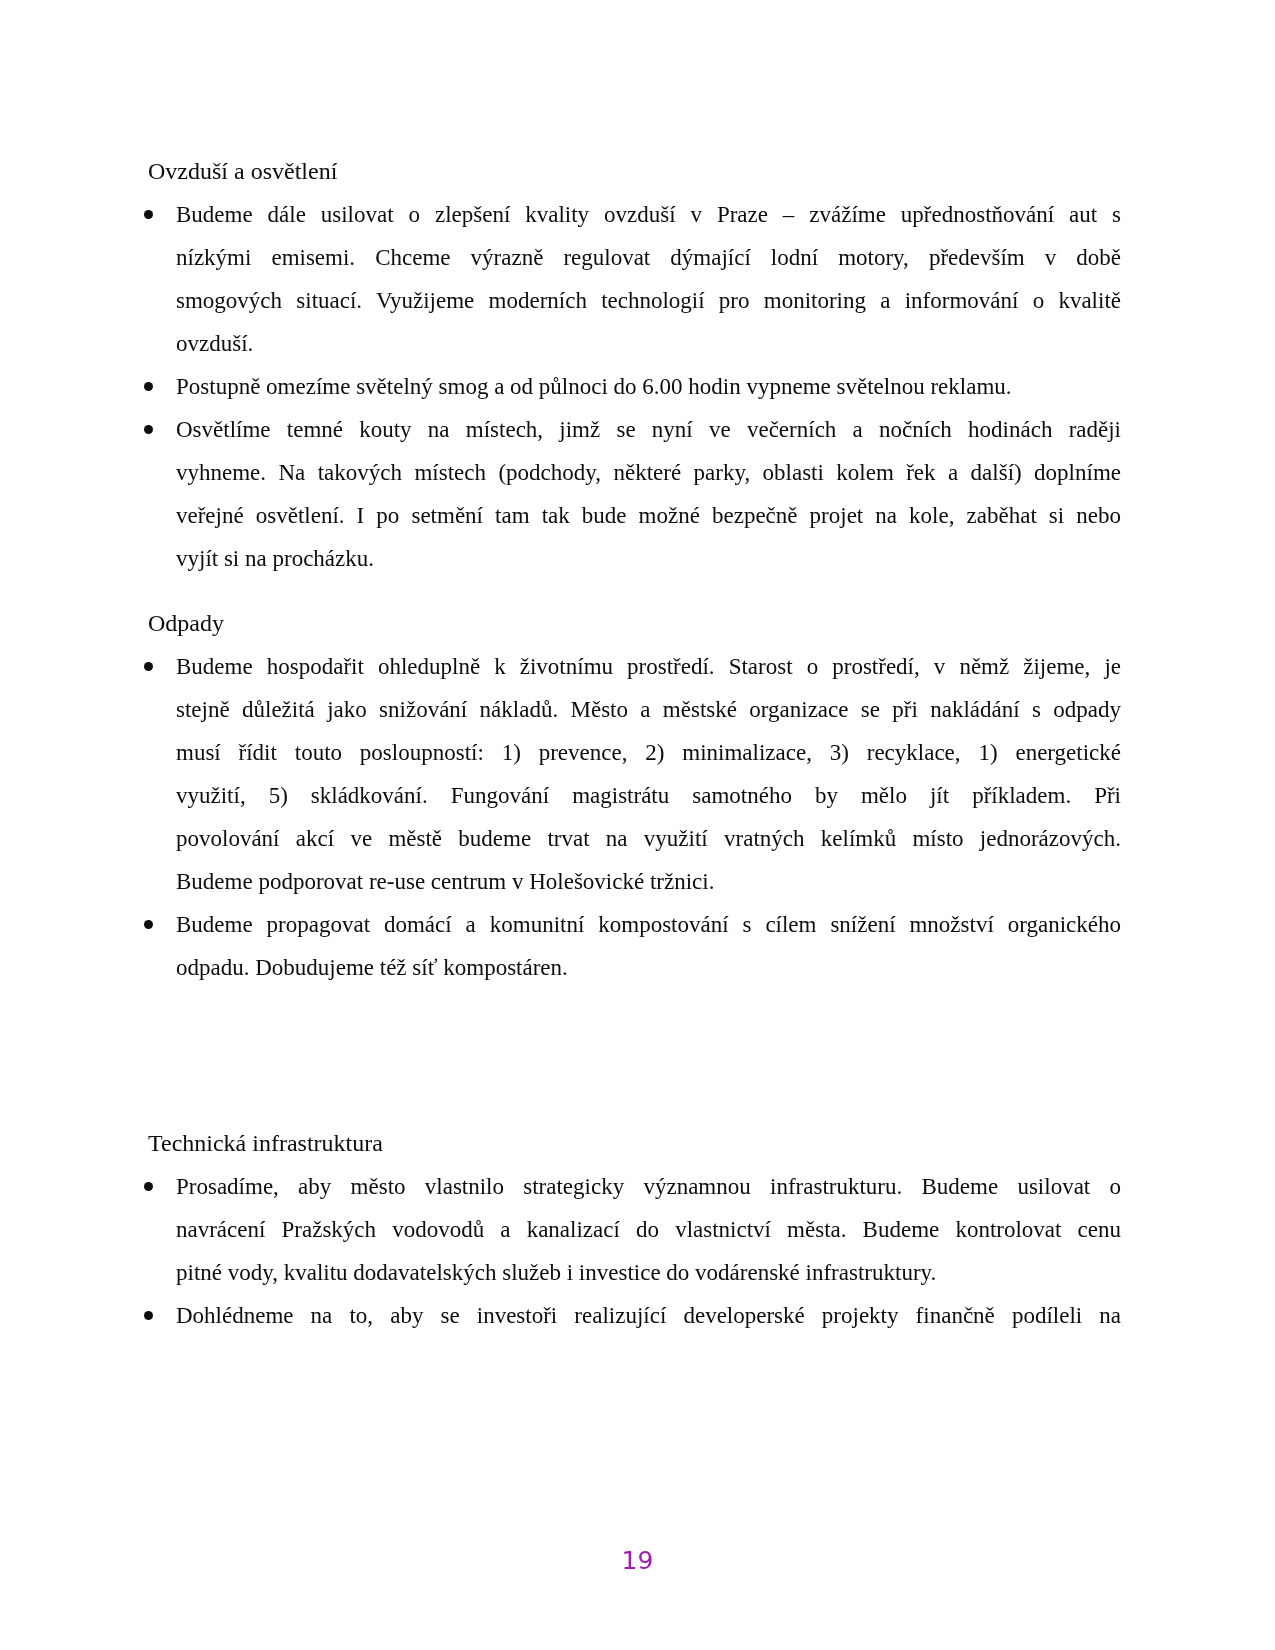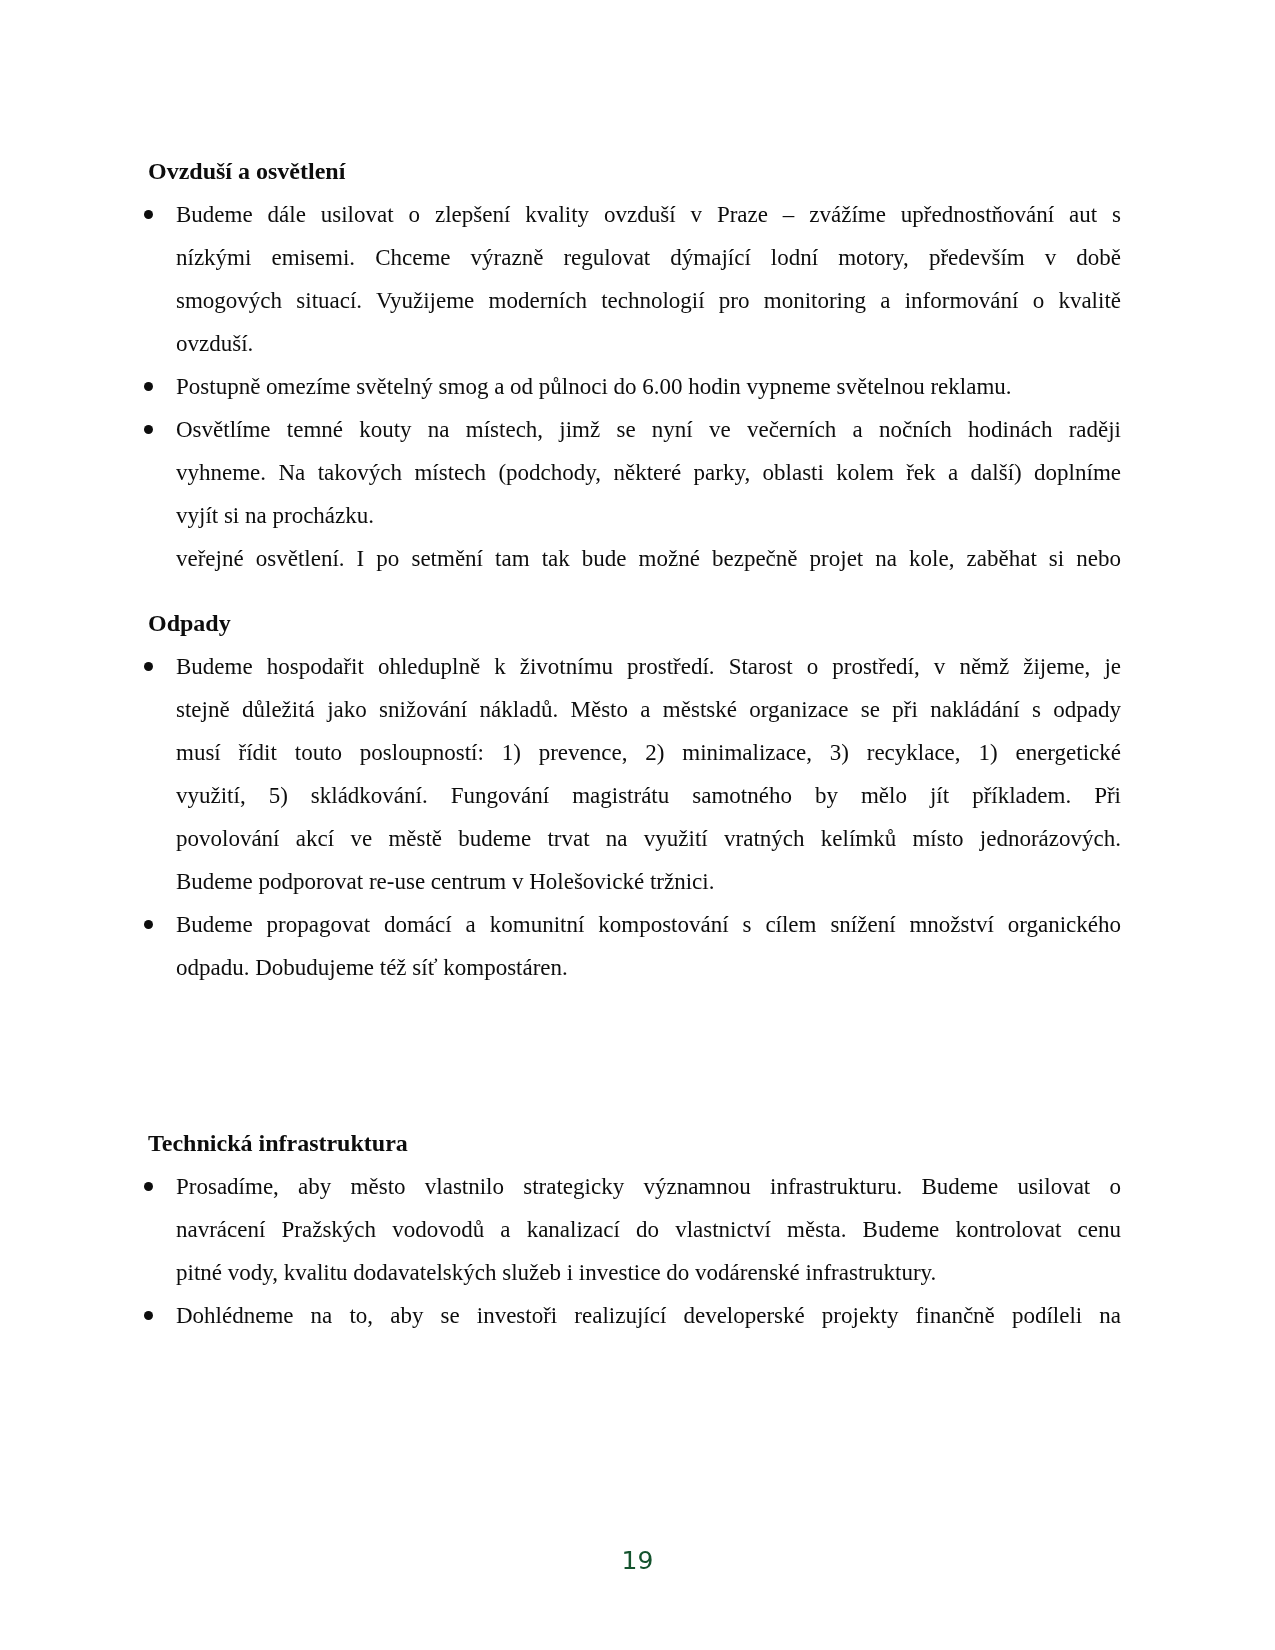--- a/index.html
+++ b/index.html
@@ -13,21 +13,21 @@
     color: #0d0d0d;
   }
   .content {
     position: absolute;
     left: 148px;
     top: 150px;
     width: 977px;
   }
   .section-heading {
     font-size: 24px;
-    font-weight: 700;
+    font-weight: 400;
     line-height: 43px;
     margin: 0;
     padding: 0;
   }
   .section-gap-small { margin-top: 22px; }   
   .section-gap-large { margin-top: 133px; }  
   .bullet-item {
     position: relative;
     margin-left: 28px;
   }
@@ -51,21 +51,21 @@
     text-align-last: justify;
   }
   .page-number {
     position: absolute;
     top: 1546px;
     left: 0;
     width: 100%;
     text-align: center;
     font-family: "DejaVu Sans", "Liberation Sans", sans-serif;
     font-size: 25px;
-    color: #14532d;
+    color: #a21caf;
   }
 </style>
 </head>
 <body>
 
 <div class="page">
   <div class="content">
 
     <div>
       <h2 class="section-heading">Ovzduší a osvětlení</h2>
@@ -80,22 +80,22 @@
 
       <div class="bullet-item">
         <span class="bullet-dot"></span>
         <div class="tline">Postupně omezíme světelný smog a od půlnoci do 6.00 hodin vypneme světelnou reklamu.</div>
       </div>
 
       <div class="bullet-item">
         <span class="bullet-dot"></span>
         <div class="tline just">Osvětlíme temné kouty na místech, jimž se nyní ve večerních a nočních hodinách raději</div>
         <div class="tline just">vyhneme. Na takových místech (podchody, některé parky, oblasti kolem řek a další) doplníme</div>
+        <div class="tline just">veřejné osvětlení. I po setmění tam tak bude možné bezpečně projet na kole, zaběhat si nebo</div>
         <div class="tline">vyjít si na procházku.</div>
-        <div class="tline just">veřejné osvětlení. I po setmění tam tak bude možné bezpečně projet na kole, zaběhat si nebo</div>
       </div>
     </div>
 
     <div>
       <h2 class="section-heading section-gap-small">Odpady</h2>
 
       <div class="bullet-item">
         <span class="bullet-dot"></span>
         <div class="tline just">Budeme hospodařit ohleduplně k životnímu prostředí. Starost o prostředí, v němž žijeme, je</div>
         <div class="tline just">stejně důležitá jako snižování nákladů. Město a městské organizace se při nakládání s odpady</div>

